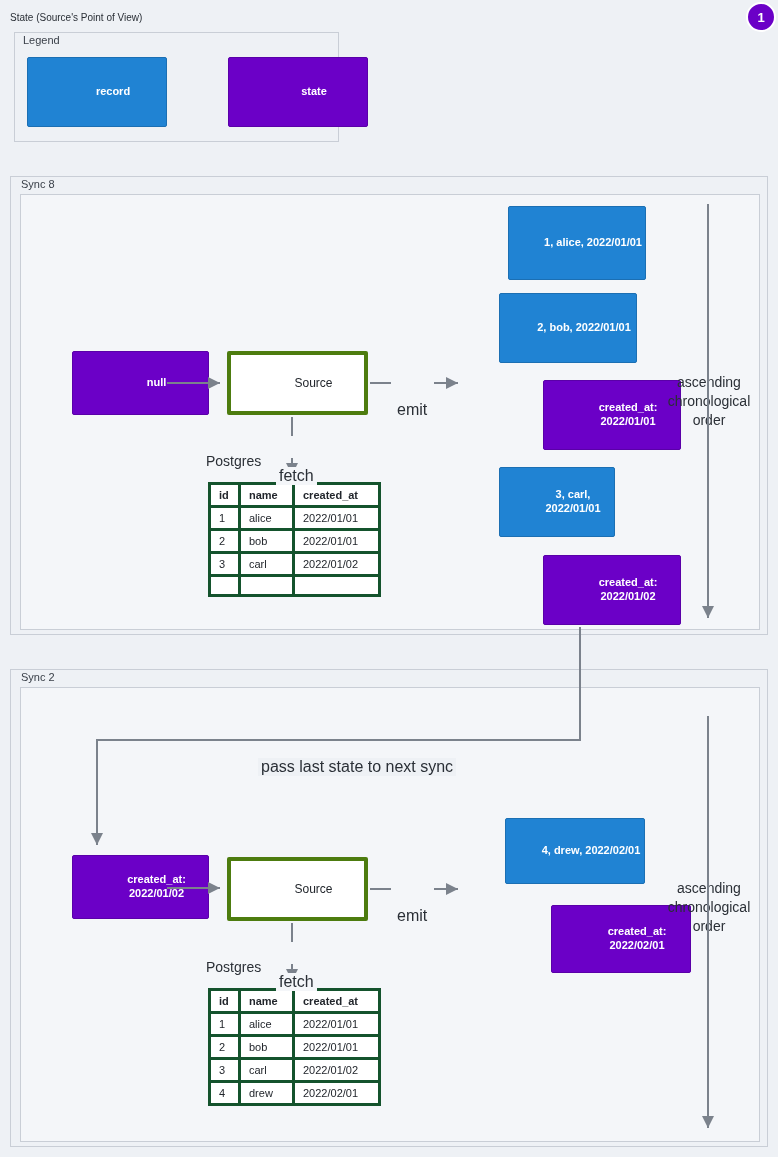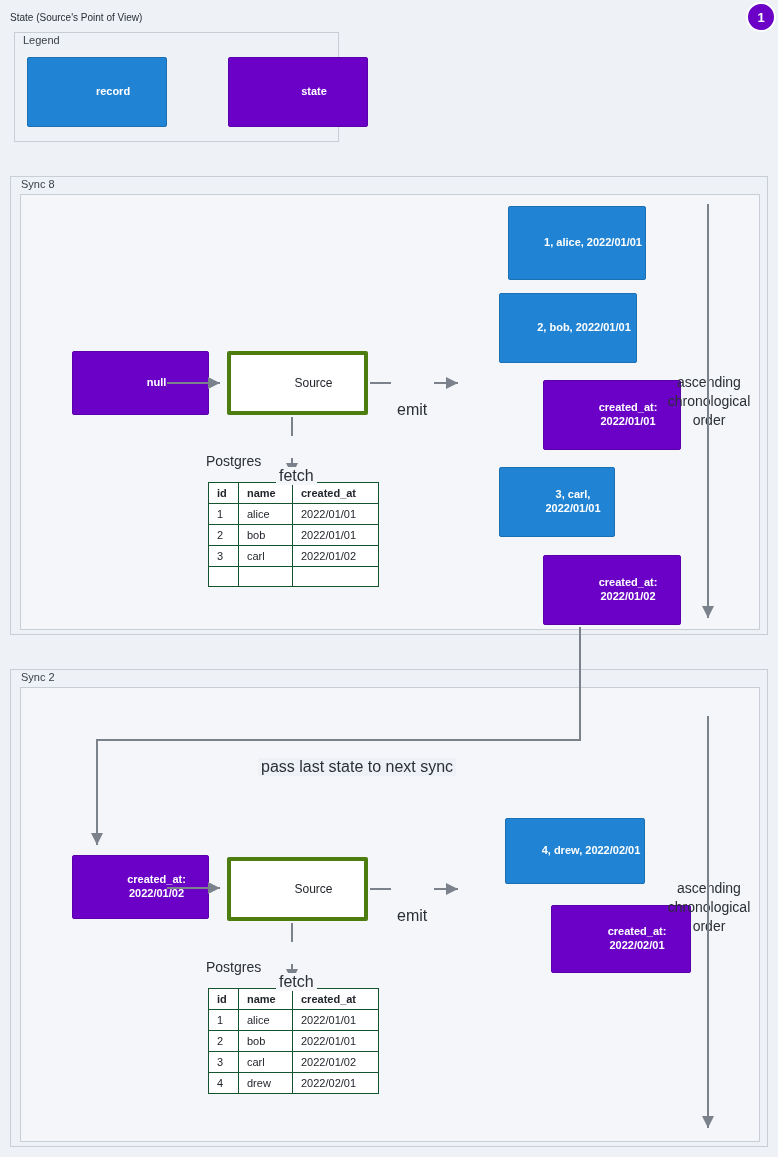--- a/index.html
+++ b/index.html
@@ -100,21 +100,21 @@
     line-height: 1.35;
   }
   table.db {
     position: absolute;
     border-collapse: collapse;
     background: #ffffff;
     font-size: 11px;
     color: #22262c;
   }
   table.db th, table.db td {
-    border: 1px solid #14532d;
+    border: 3px solid #14532d;
     padding: 4px 8px;
     text-align: left;
     height: 20px;
     box-sizing: border-box;
   }
   table.db th { font-weight: bold; }
   table.db td.empty { height: 20px; }
   svg.arrows {
     position: absolute;
     left: 0;

